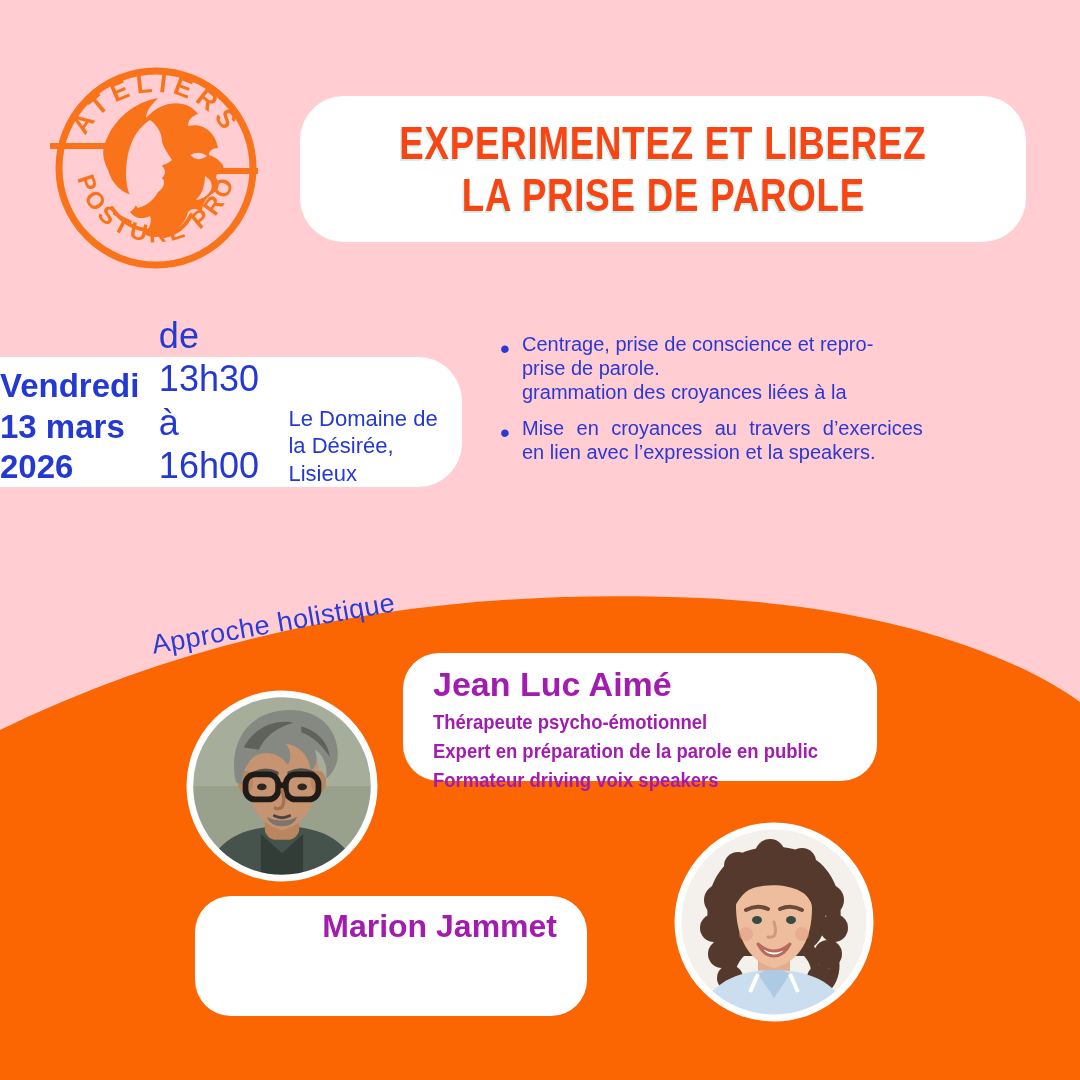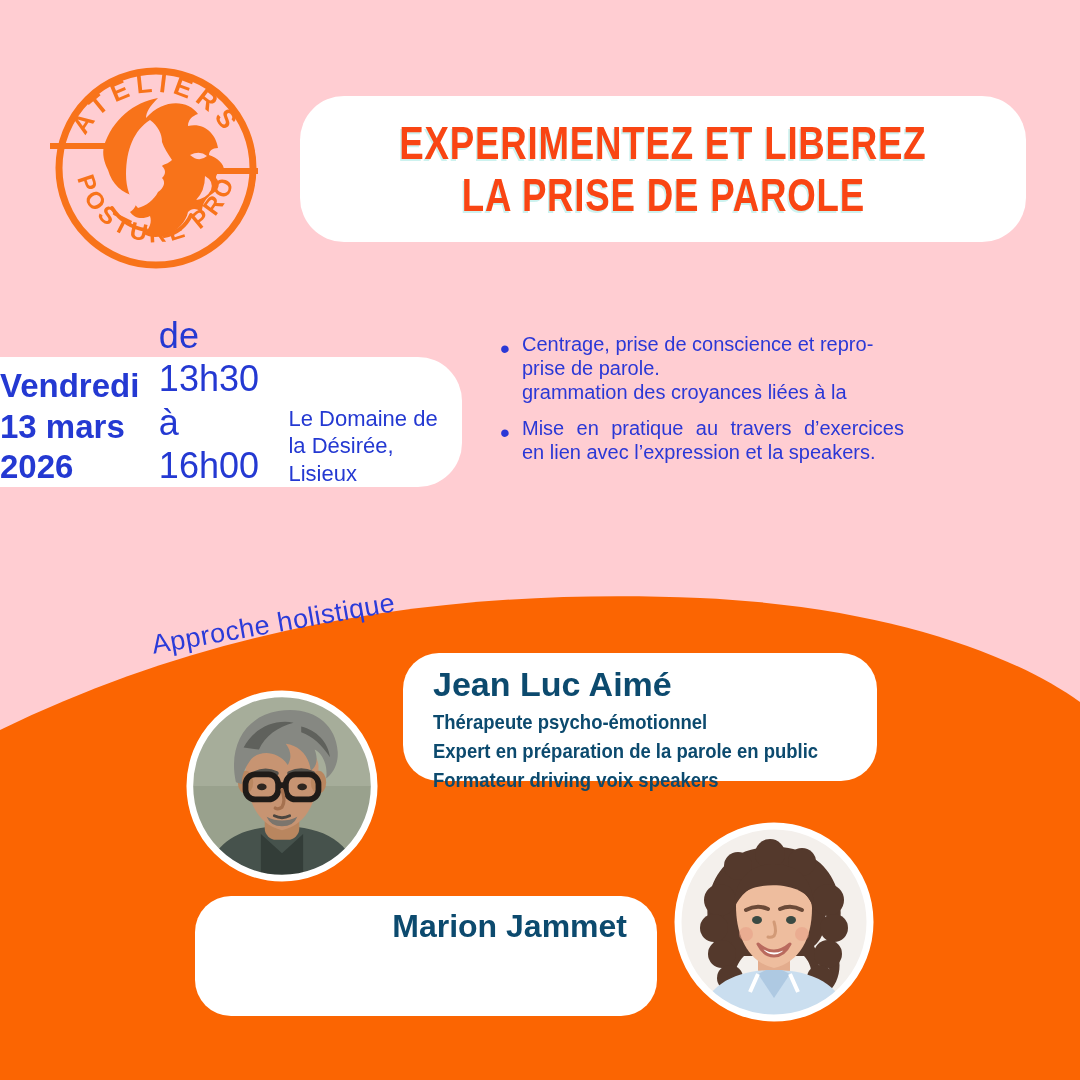--- a/index.html
+++ b/index.html
@@ -40,23 +40,23 @@
   .bullet .dot{width:22px;font-size:28px;line-height:1.2;flex:0 0 22px;}
   .bullet .lines{flex:1;}
   .bullet .lines span{display:block;font-size:20px;line-height:1.2;font-weight:500;}
   .bullet .lines span.justify{word-spacing:0.34em;}
   
   .tagline{
     position:absolute;left:152px;top:630px;color:#2B3BD9;font-size:27px;font-weight:500;
     transform:rotate(-10deg);transform-origin:left center;white-space:nowrap;letter-spacing:0.5px;
   }
   
-  .card{position:absolute;background:#ffffff;border-radius:36px;box-sizing:border-box;color:#0c4a6e;}
+  .card{position:absolute;background:#ffffff;border-radius:36px;box-sizing:border-box;color:#a21caf;}
   .card-jean{left:403px;top:653px;width:474px;height:128px;padding:13px 10px 0 30px;text-align:left;}
-  .card-marion{left:195px;top:896px;width:462px;height:120px;padding:13px 30px 0 10px;text-align:right;}
+  .card-marion{left:195px;top:896px;width:392px;height:120px;padding:13px 30px 0 10px;text-align:right;}
   .card .name{font-size:34px;font-weight:800;line-height:1.1;margin-bottom:5px;}
   .card-marion .name{font-size:32px;}
   .card .sub span{display:block;font-size:21px;font-weight:700;line-height:1.38;white-space:nowrap;}
   .card-jean .sub span{transform:scaleX(0.88);transform-origin:left center;}
   .card-marion .sub span{transform:scaleX(0.90);transform-origin:right center;}
   
   .avatar{position:absolute;display:block;}
   .avatar-jean{left:186px;top:690px;width:192px;height:192px;}
   .avatar-marion{left:674px;top:822px;width:200px;height:200px;}
 </style>
@@ -123,21 +123,21 @@
       <span class="dot">•</span>
       <span class="lines">
         <span>Centrage, prise de conscience et repro-</span>
         <span>prise de parole.</span>
         <span>grammation des croyances liées à la</span>
       </span>
     </div>
     <div class="bullet">
       <span class="dot">•</span>
       <span class="lines">
-        <span class="justify">Mise en pratique au travers d’exercices</span>
+        <span class="justify">Mise en croyances au travers d’exercices</span>
         <span>en lien avec l’expression et la speakers.</span>
       </span>
     </div>
   </div>
 
   <div class="tagline">Approche holistique</div>
 
   <div class="card card-jean">
     <div class="name">Jean Luc Aimé</div>
     <div class="sub">

